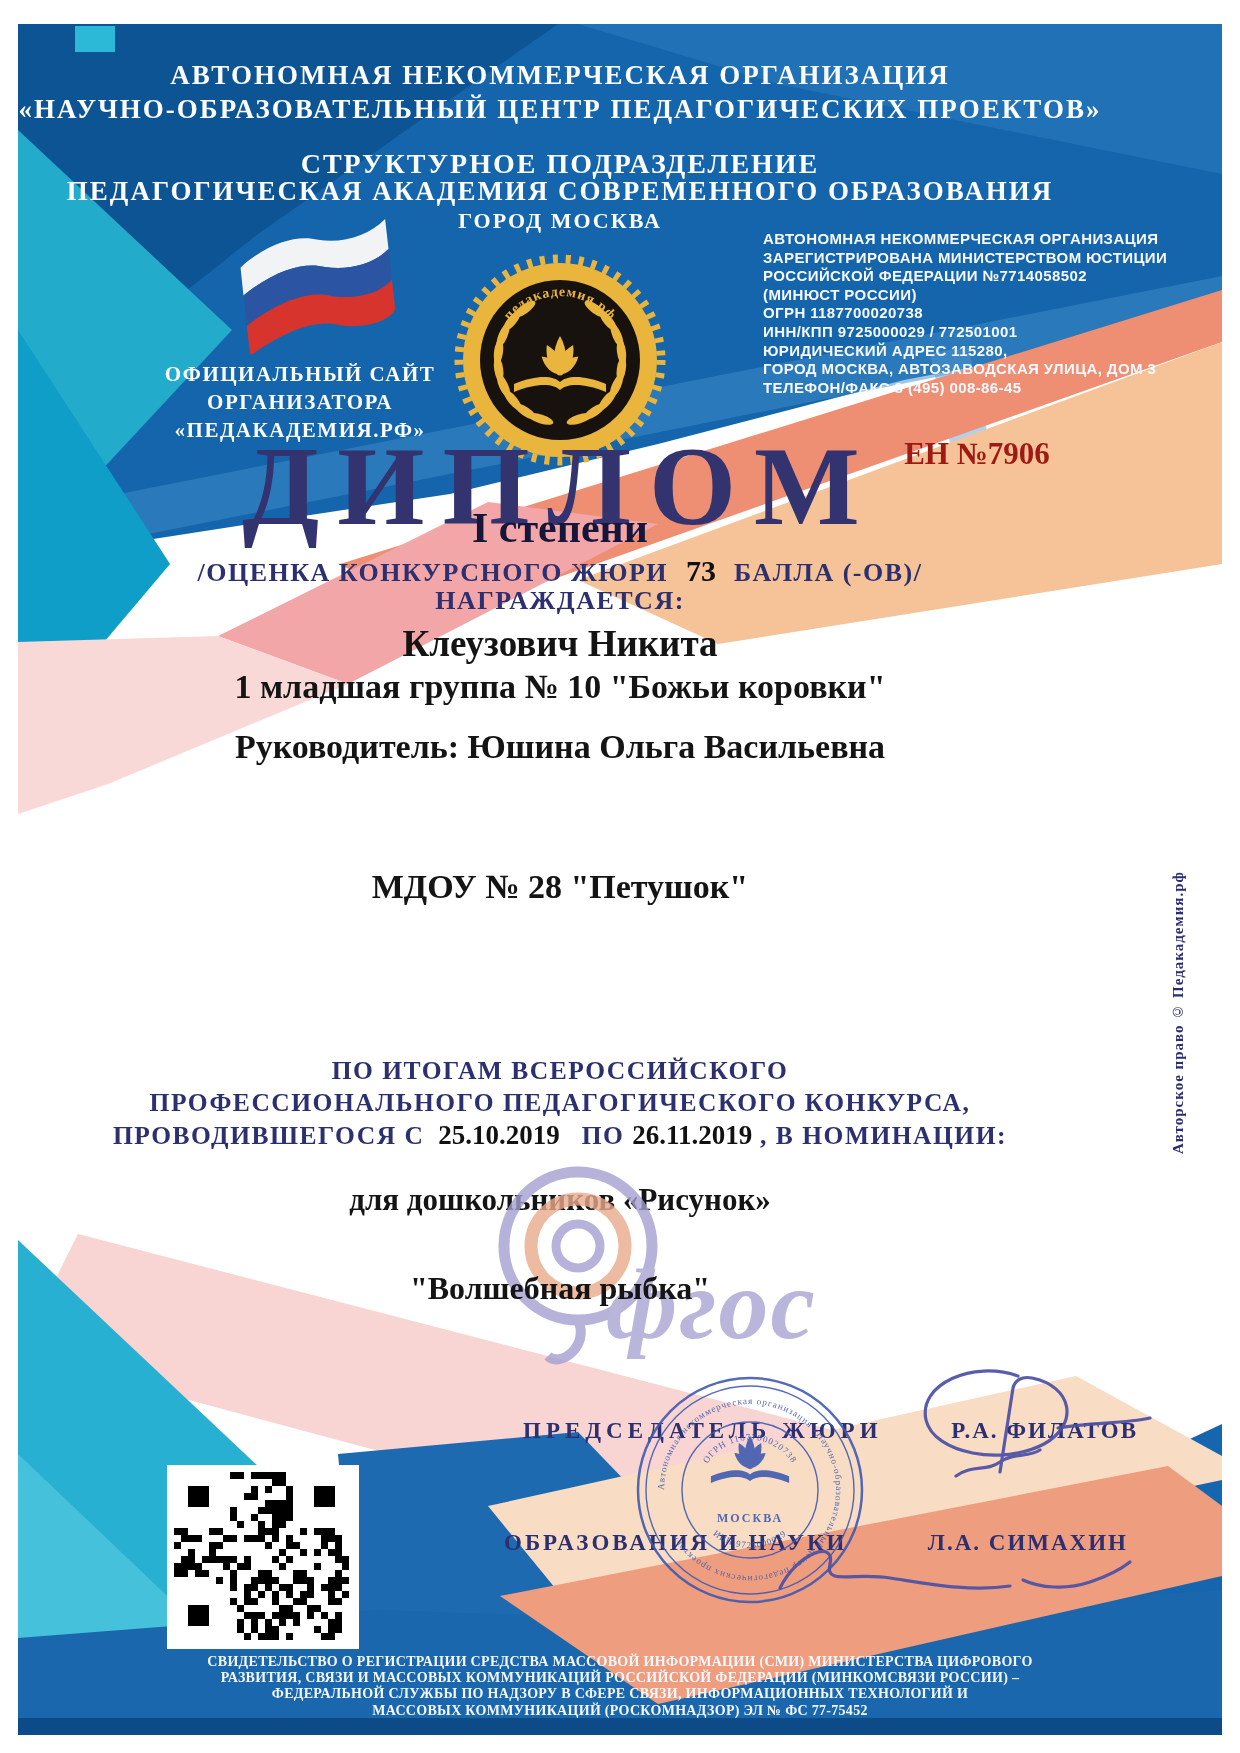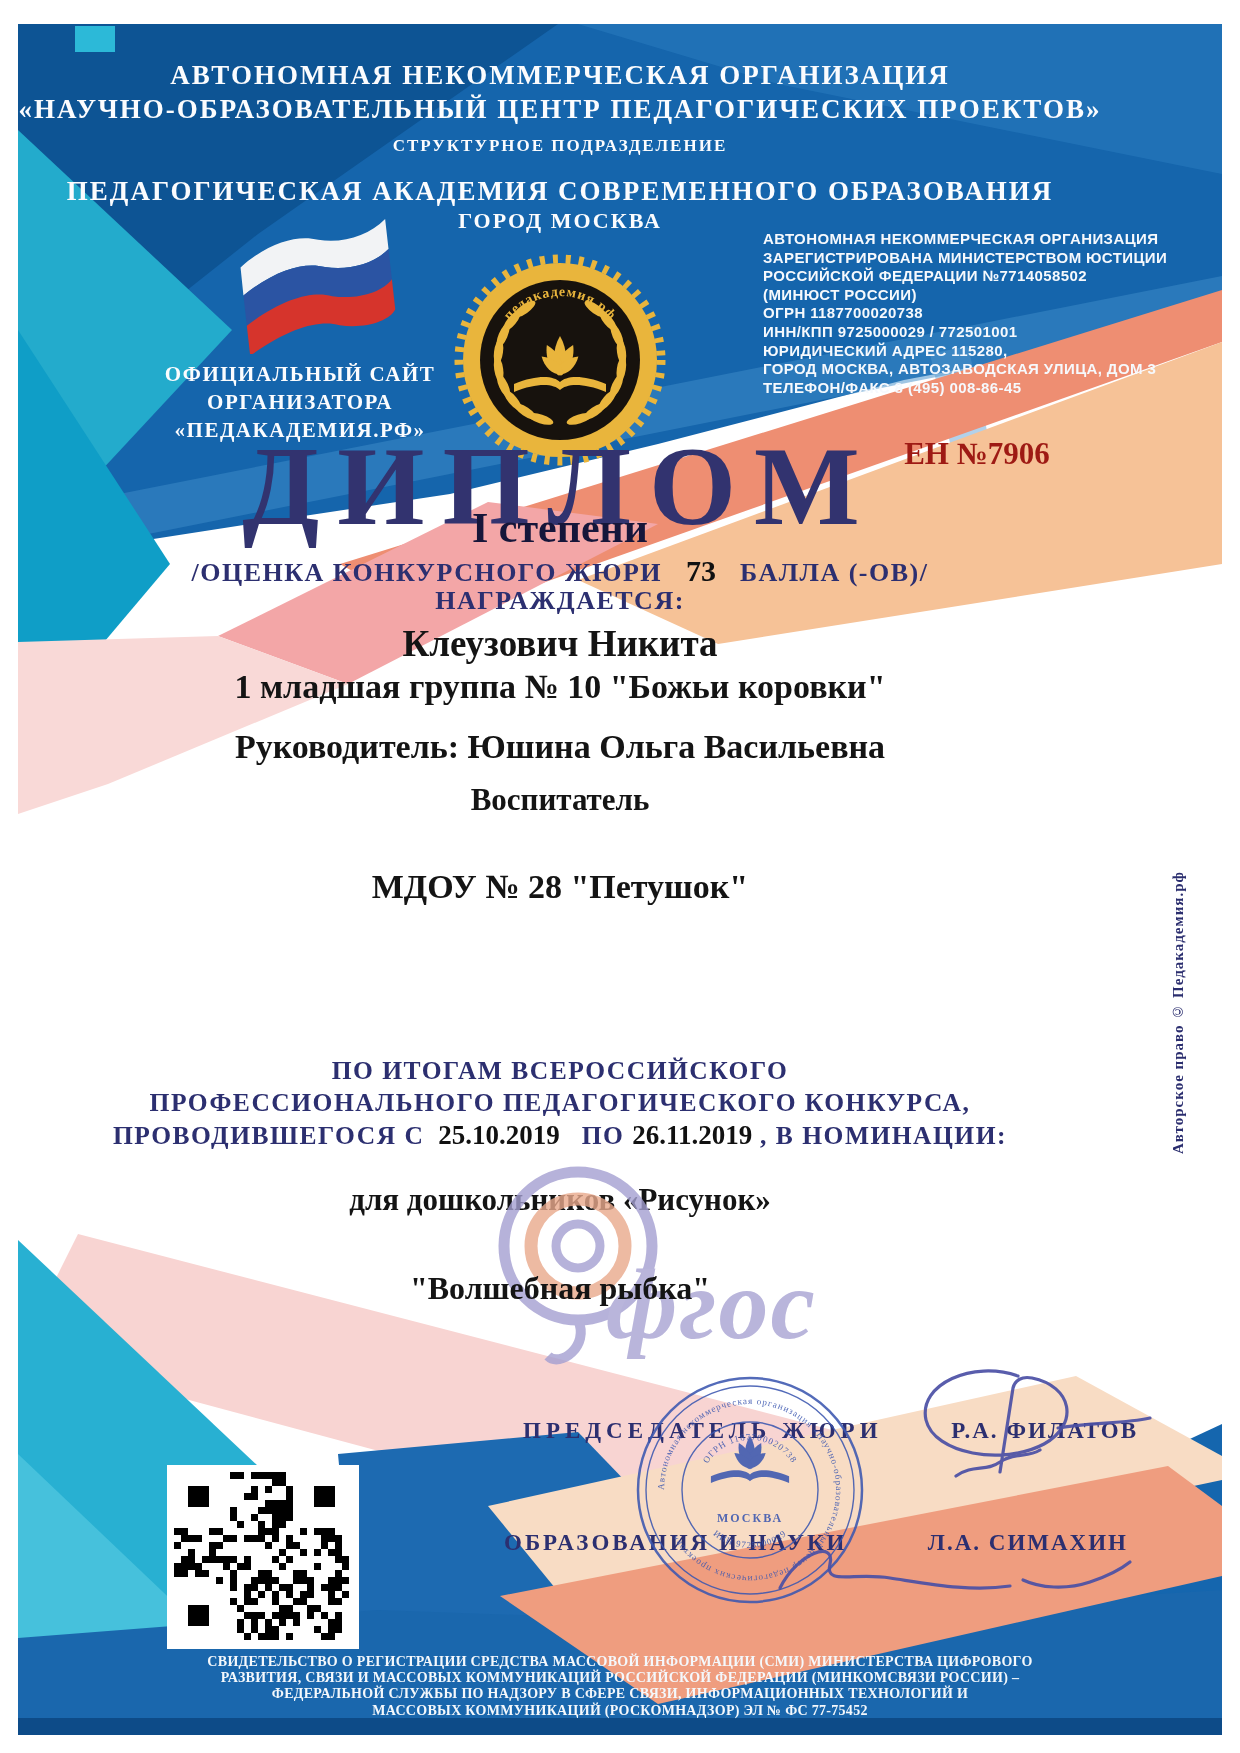--- a/index.html
+++ b/index.html
@@ -44,21 +44,21 @@
     <polygon points="320,1430 560,1408 668,1520 610,1646 340,1646" fill="#1d6ab1"></polygon>
     <polygon points="1204,1400 1204,1650 956,1650 1088,1454" fill="#1566ae"></polygon>
     <polygon points="0,1614 360,1586 700,1598 1204,1566 1204,1711 0,1711" fill="#1a67ad"></polygon>
     <polygon points="470,1482 1058,1352 1204,1432 1204,1456 560,1592" fill="#f8dcc4"></polygon>
     <polygon points="482,1572 1150,1442 1204,1482 1204,1552 640,1680" fill="#ef9d7f"></polygon>
     <rect x="0" y="1694" width="1204" height="17" fill="#0d4b88"></rect>
   </svg>
 
   <div class="abs center whead" style="top:36px;font-size:27px">АВТОНОМНАЯ НЕКОММЕРЧЕСКАЯ ОРГАНИЗАЦИЯ</div>
   <div class="abs center whead" style="top:70px;font-size:27px">«НАУЧНО-ОБРАЗОВАТЕЛЬНЫЙ ЦЕНТР ПЕДАГОГИЧЕСКИХ ПРОЕКТОВ»</div>
-  <div class="abs center whead" style="top:112px;font-size:17px">СТРУКТУРНОЕ ПОДРАЗДЕЛЕНИЕ</div>
+  <div class="abs center whead" style="top:124px;font-size:28px">СТРУКТУРНОЕ ПОДРАЗДЕЛЕНИЕ</div>
   <div class="abs center whead" style="top:152px;font-size:27px">ПЕДАГОГИЧЕСКАЯ АКАДЕМИЯ СОВРЕМЕННОГО ОБРАЗОВАНИЯ</div>
   <div class="abs center whead" style="top:184px;font-size:22px">ГОРОД МОСКВА</div>
 
   <svg class="abs" style="left:215px;top:190px" width="180" height="140" viewBox="0 0 180 140">
     <g transform="rotate(-14 90 70)">
       <path d="M14,34 C48,16 78,16 96,26 C120,36 146,34 166,22 L162,52 C146,62 120,64 96,54 C78,44 48,44 10,62 Z" fill="#f2f3f5"></path>
       <path d="M10,62 C48,44 78,44 96,54 C120,64 146,62 162,52 L158,82 C146,92 120,94 96,84 C78,74 48,74 6,92 Z" fill="#2b54a3"></path>
       <path d="M6,92 C48,74 78,74 96,84 C120,94 146,92 158,82 L154,112 C146,122 120,124 96,114 C78,104 48,104 2,122 Z" fill="#d6342c"></path>
     </g>
   </svg>
@@ -117,29 +117,28 @@
       <path d="M-46,12 C-22,2 -6,4 0,10 C6,4 22,2 46,12 L46,20 C22,10 6,12 0,18 C-6,12 -22,10 -46,20 Z"></path>
     </g>
   </svg>
 
   <div class="abs center" style="top:398px;font-size:112px;font-weight:bold;letter-spacing:18px;color:#32336f">ДИПЛОМ</div>
   <div class="abs" style="left:859px;top:412px;width:200px;text-align:center;font-size:31px;font-weight:bold;color:#9e1a14">ЕН №7906</div>
   <div class="abs center" style="top:480px;font-size:42px;font-weight:bold;color:#16163a">I степени</div>
 
   <div class="abs center navy" style="top:530px;font-size:26px">
     <span>/ОЦЕНКА КОНКУРСНОГО ЖЮРИ</span>
-    <span style="color:#111;font-size:30px;letter-spacing:0;margin:0 16px">73</span>
+    <span style="color:#111;font-size:30px;letter-spacing:0;margin:0 10px">73</span>
     <span>БАЛЛА (-ОВ)/</span>
   </div>
   <div class="abs center navy" style="top:562px;font-size:26px">НАГРАЖДАЕТСЯ:</div>
 
   <div class="abs center blackserif" style="top:598px;font-size:37px">Клеузович Никита</div>
   <div class="abs center blackserif" style="top:644px;font-size:34px">1 младшая группа № 10 "Божьи коровки"</div>
   <div class="abs center blackserif" style="top:704px;font-size:34px">Руководитель: Юшина Ольга Васильевна</div>
-  <div class="abs center blackserif" style="top:758px;font-size:31px">Воспитатель</div>
   <div class="abs center blackserif" style="top:844px;font-size:34px">МДОУ № 28 "Петушок"</div>
 
   <div class="abs center navy" style="top:1032px;font-size:25.5px">ПО ИТОГАМ ВСЕРОССИЙСКОГО</div>
   <div class="abs center navy" style="top:1064px;font-size:25.5px">ПРОФЕССИОНАЛЬНОГО ПЕДАГОГИЧЕСКОГО КОНКУРСА,</div>
   <div class="abs center navy" style="top:1096px;font-size:25.5px">
     <span>ПРОВОДИВШЕГОСЯ С</span>
     <span style="color:#111;font-size:27px;letter-spacing:0;margin:0 14px 0 6px">25.10.2019</span>
     <span>ПО</span>
     <span style="color:#111;font-size:27px;letter-spacing:0;margin:0 0">26.11.2019</span>
     <span>, В НОМИНАЦИИ:</span>

